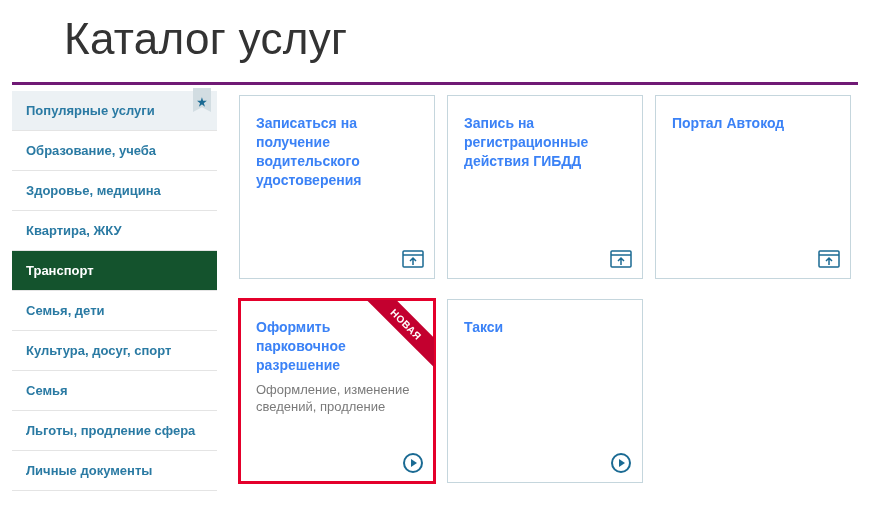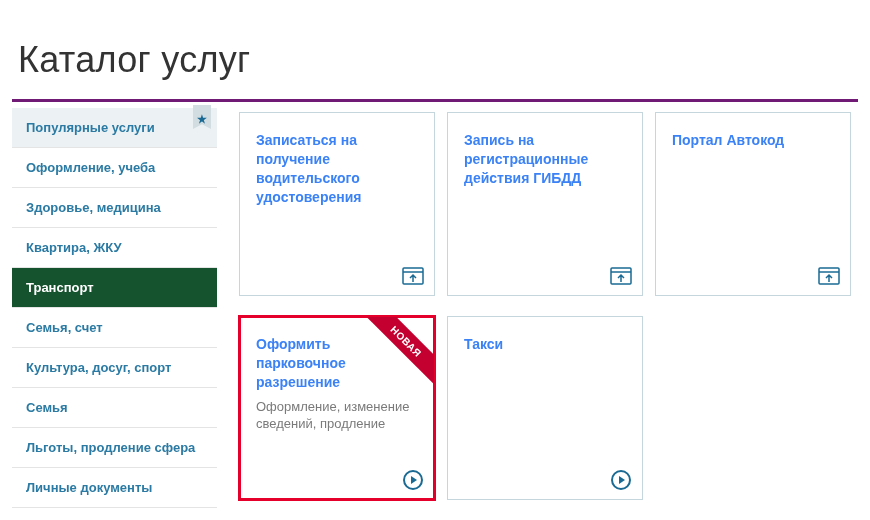--- a/index.html
+++ b/index.html
@@ -4,25 +4,26 @@
 <style>
   * { box-sizing: border-box; margin: 0; padding: 0; }
   body {
     font-family: Arial, Helvetica, sans-serif;
     background: #fff;
     width: 870px;
     height: 520px;
     overflow: hidden;
   }
   .page-title {
-    font-size: 36px;
+    font-size: 44px;
     font-weight: 300;
     color: #333;
-    padding: 39px 18px 18px;
+    padding: 14px 18px 18px;
     letter-spacing: 0.3px;
+    margin-left: 46px;
   }
   .container {
     display: flex;
     margin: 0 12px;
     border-top: 3px solid #701a75;
   }
   .sidebar {
     width: 205px;
     flex: 0 0 205px;
     padding-top: 6px;
@@ -120,33 +121,33 @@
 <h1 class="page-title">Каталог услуг</h1>
 
 <div class="container">
 
   <nav class="sidebar">
     <a class="sidebar-item popular">
       <span>Популярные услуги</span>
       <span class="star">★</span>
     </a>
     <a class="sidebar-item">
-      <span>Оформление, учеба</span>
+      <span>Образование, учеба</span>
     </a>
     <a class="sidebar-item">
       <span>Здоровье, медицина</span>
     </a>
     <a class="sidebar-item">
       <span>Квартира, ЖКУ</span>
     </a>
     <a class="sidebar-item active">
       <span>Транспорт</span>
     </a>
     <a class="sidebar-item">
-      <span>Семья, счет</span>
+      <span>Семья, дети</span>
     </a>
     <a class="sidebar-item">
       <span>Культура, досуг, спорт</span>
     </a>
     <a class="sidebar-item">
       <span>Семья</span>
     </a>
     <a class="sidebar-item">
       <span>Льготы, продление сфера</span>
     </a>

